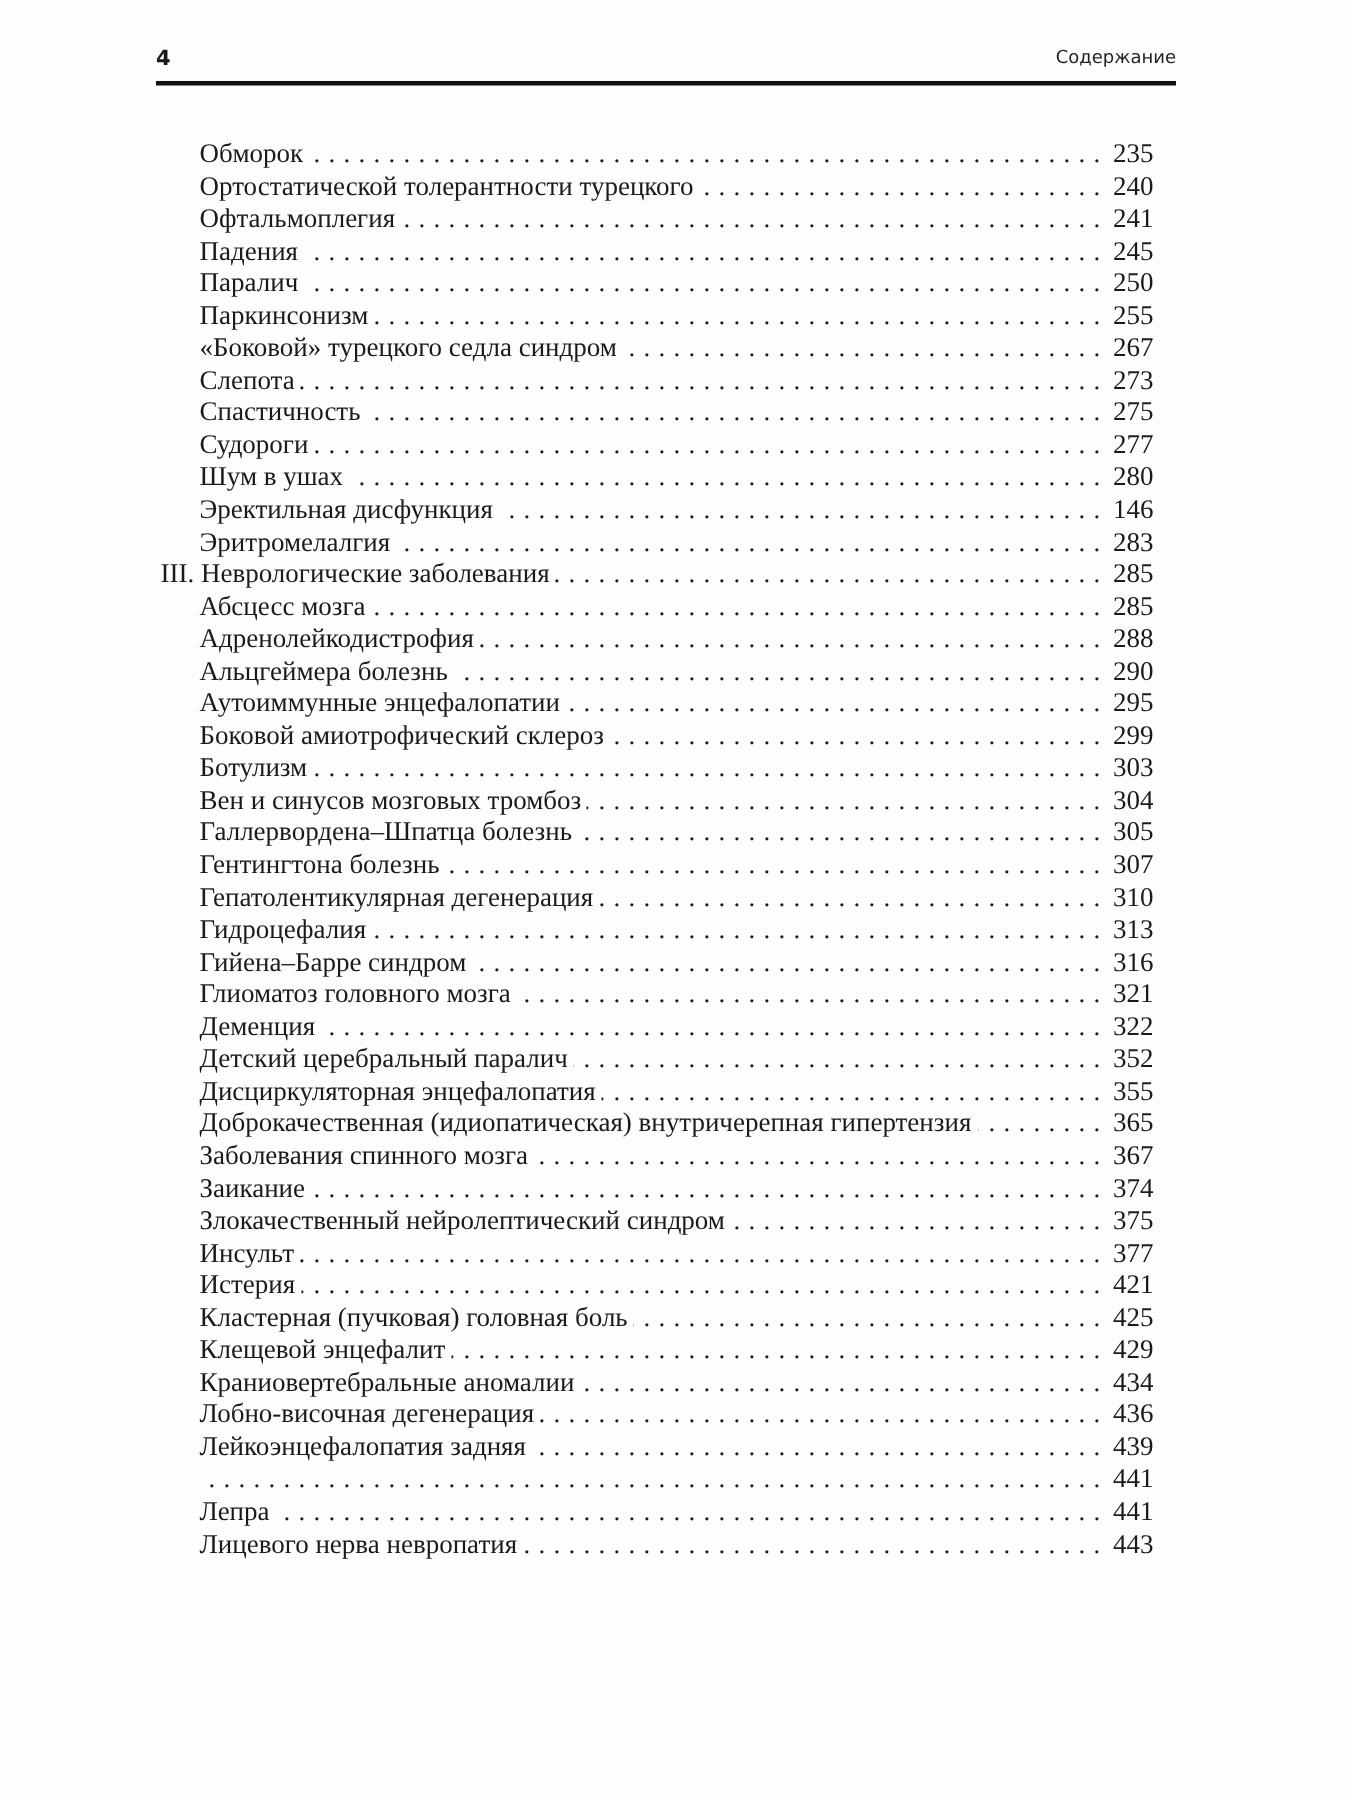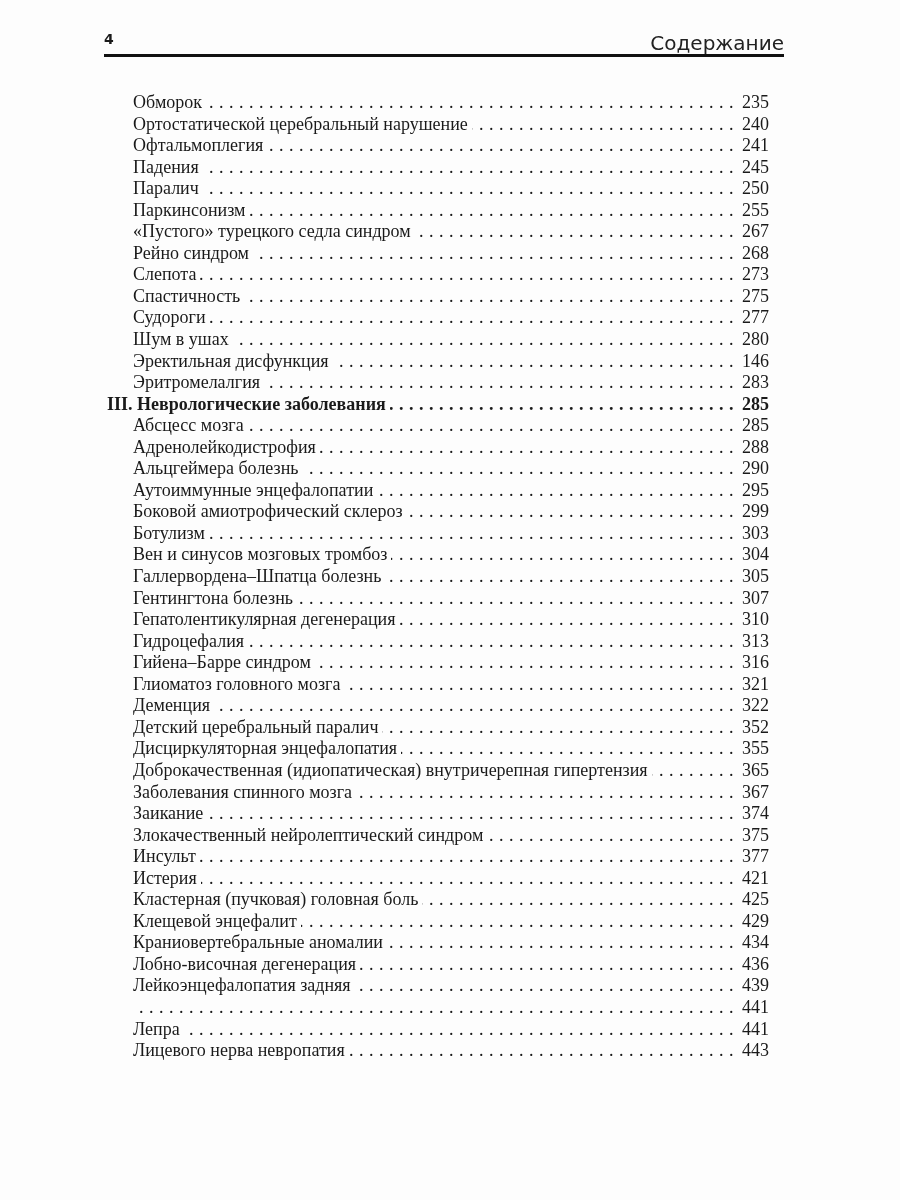--- a/index.html
+++ b/index.html
@@ -34,21 +34,21 @@
       position: absolute;
       left: 0;
       top: 2px;
       font-weight: bold;
       font-size: 14px;
     }
     .running-title {
       position: absolute;
       right: 0;
       top: 2px;
-      font-size: 20px;
+      font-size: 12px;
       color: #222;
     }
     .head-rule {
       position: absolute;
       left: 104px;
       top: 54px;
       width: 680px;
       height: 3px;
       background: #111;
     }
@@ -65,21 +65,21 @@
       line-height: 21.55px;
       font-size: 18px;
       white-space: nowrap;
       overflow: hidden;
     }
     .toc-row.entry {
       padding-left: 29px;
     }
     .toc-row.section {
       padding-left: 3px;
-      font-weight: bold;
+      font-weight: normal;
     }
     .toc-title {
       flex: 0 0 auto;
       padding-right: 4px;
     }
     .toc-leader {
       flex: 1 1 auto;
       overflow: hidden;
       position: relative;
       height: 21.55px;
@@ -111,21 +111,21 @@
   </div>
   <div class="head-rule"></div>
 
   <div class="toc">
     <div class="toc-row entry">
         <span class="toc-title">Обморок</span>
         <span class="toc-leader"></span>
         <span class="toc-page">235</span>
       </div>
     <div class="toc-row entry">
-        <span class="toc-title">Ортостатической церебральный нарушение</span>
+        <span class="toc-title">Ортостатической толерантности турецкого</span>
         <span class="toc-leader"></span>
         <span class="toc-page">240</span>
       </div>
     <div class="toc-row entry">
         <span class="toc-title">Офтальмоплегия</span>
         <span class="toc-leader"></span>
         <span class="toc-page">241</span>
       </div>
     <div class="toc-row entry">
         <span class="toc-title">Падения</span>
@@ -136,28 +136,23 @@
         <span class="toc-title">Паралич</span>
         <span class="toc-leader"></span>
         <span class="toc-page">250</span>
       </div>
     <div class="toc-row entry">
         <span class="toc-title">Паркинсонизм</span>
         <span class="toc-leader"></span>
         <span class="toc-page">255</span>
       </div>
     <div class="toc-row entry">
-        <span class="toc-title">«Пустого» турецкого седла синдром</span>
+        <span class="toc-title">«Боковой» турецкого седла синдром</span>
         <span class="toc-leader"></span>
         <span class="toc-page">267</span>
-      </div>
-    <div class="toc-row entry">
-        <span class="toc-title">Рейно синдром</span>
-        <span class="toc-leader"></span>
-        <span class="toc-page">268</span>
       </div>
     <div class="toc-row entry">
         <span class="toc-title">Слепота</span>
         <span class="toc-leader"></span>
         <span class="toc-page">273</span>
       </div>
     <div class="toc-row entry">
         <span class="toc-title">Спастичность</span>
         <span class="toc-leader"></span>
         <span class="toc-page">275</span>

